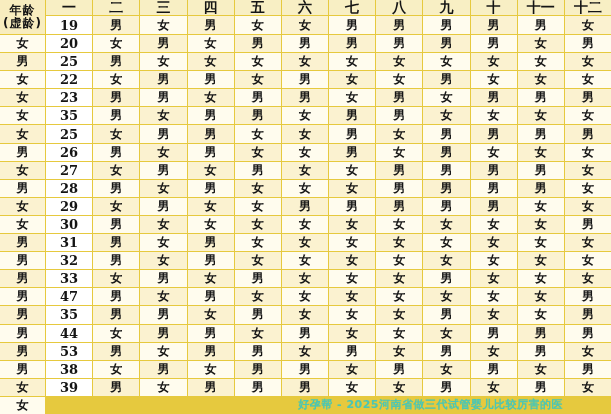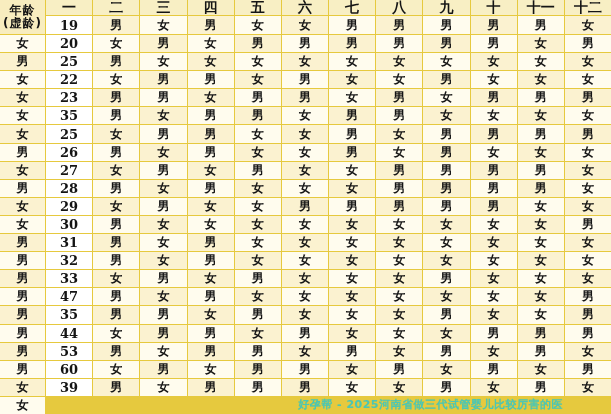--- a/index.html
+++ b/index.html
@@ -327,21 +327,21 @@
       <div class="cell gender-cell shade-a">男</div>
       <div class="cell gender-cell shade-b">男</div>
       <div class="cell gender-cell shade-a">女</div>
       <div class="cell gender-cell shade-b">男</div>
       <div class="cell gender-cell shade-a">女</div>
       <div class="cell gender-cell shade-b">男</div>
       <div class="cell gender-cell shade-a">女</div>
       <div class="cell gender-cell shade-b">男</div>
       <div class="cell gender-cell shade-a">女</div>
       <div class="cell gender-cell shade-b">男</div>
-      <div class="cell age-cell">60</div>
+      <div class="cell age-cell">38</div>
       <div class="cell gender-cell shade-b">女</div>
       <div class="cell gender-cell shade-a">男</div>
       <div class="cell gender-cell shade-b">女</div>
       <div class="cell gender-cell shade-a">男</div>
       <div class="cell gender-cell shade-b">男</div>
       <div class="cell gender-cell shade-a">女</div>
       <div class="cell gender-cell shade-b">男</div>
       <div class="cell gender-cell shade-a">女</div>
       <div class="cell gender-cell shade-b">男</div>
       <div class="cell gender-cell shade-a">女</div>

